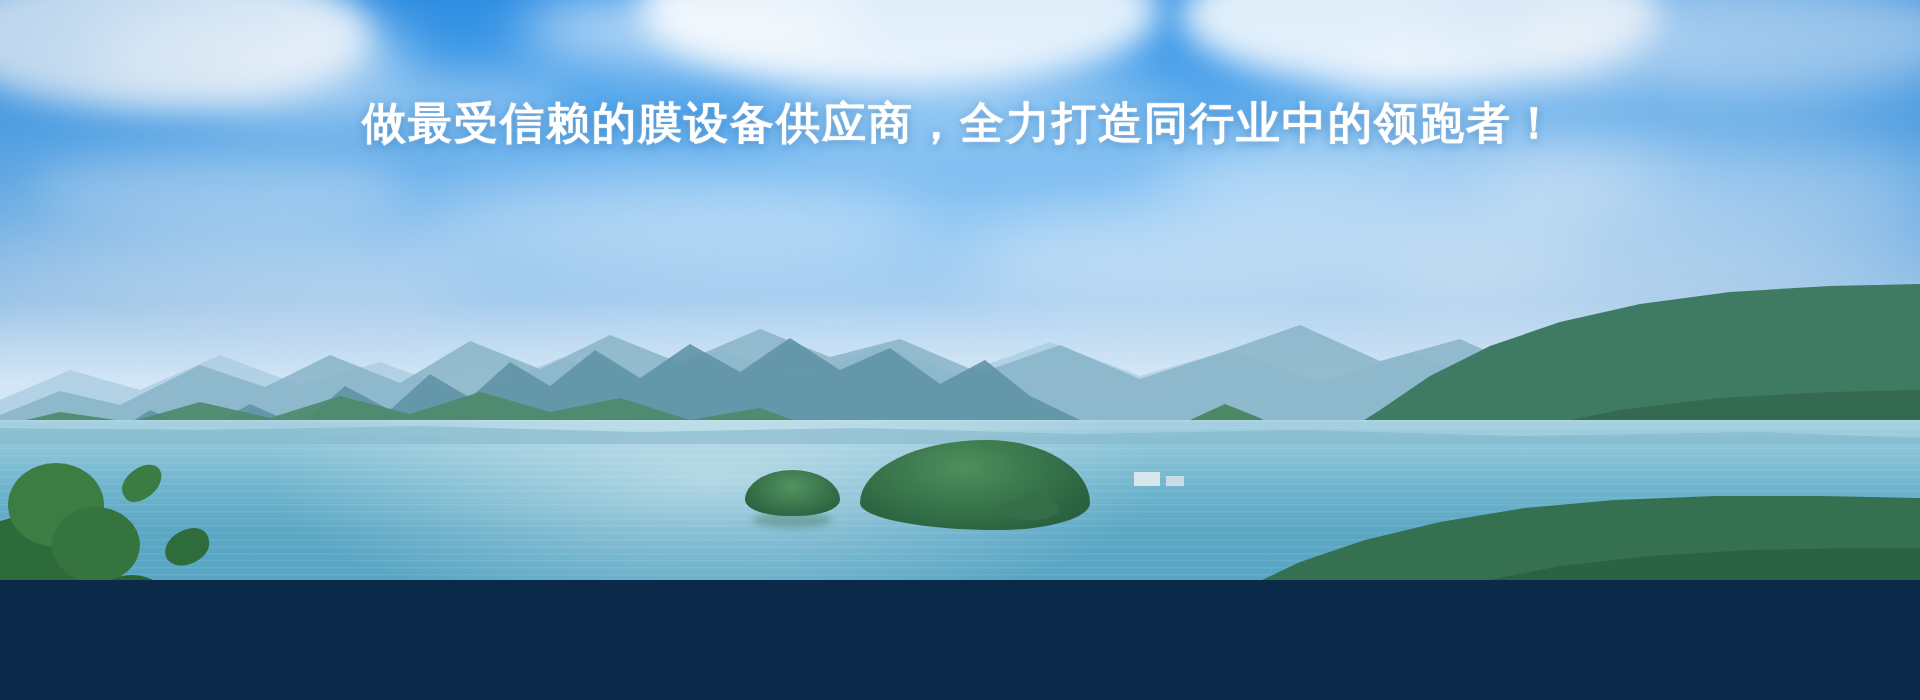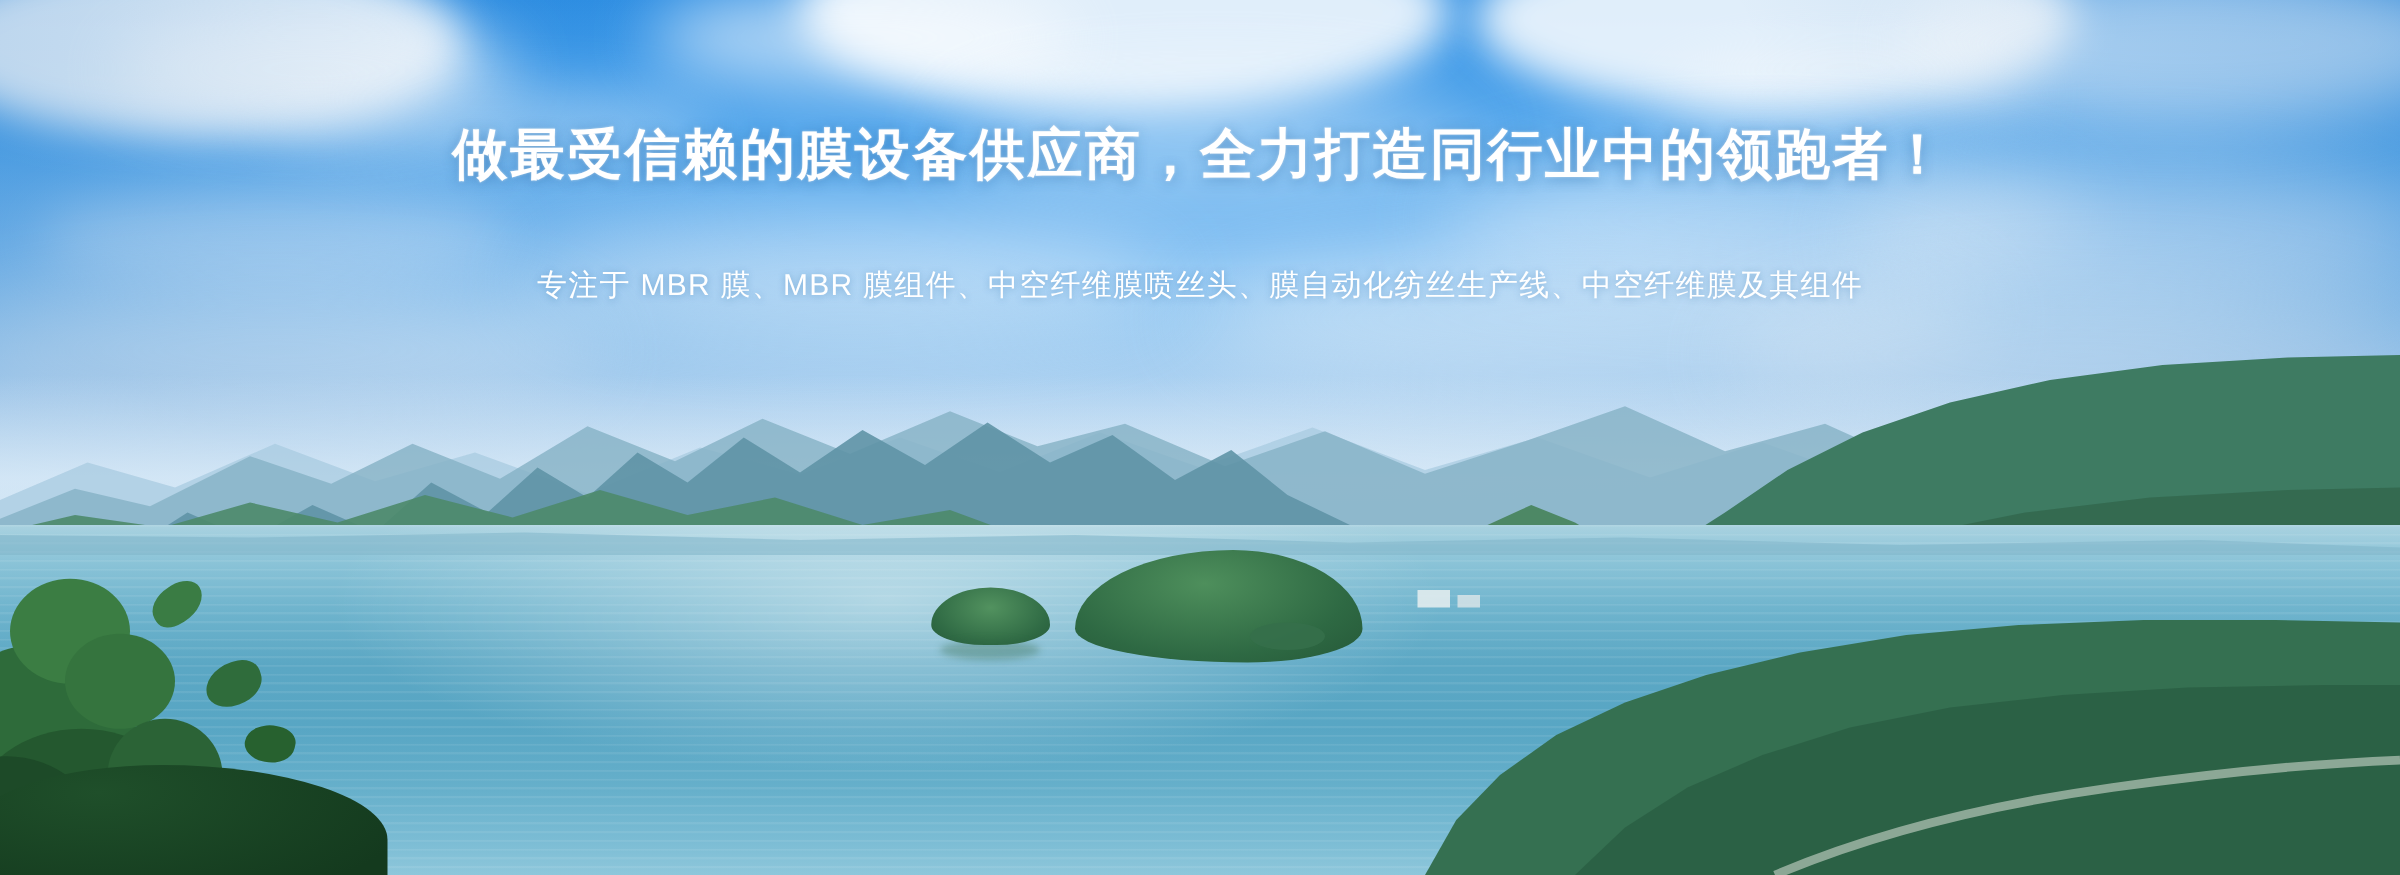--- a/index.html
+++ b/index.html
@@ -7,22 +7,23 @@
     padding: 0;
     background: #0b2a4a;
   }
   body {
     font-family: "Liberation Sans", "DejaVu Sans", sans-serif;
   }
 
   .banner {
     position: relative;
     width: 1920px;
-    height: 700px;
+    height: 580px;
     overflow: hidden;
+    font-family: Liberation Serif, serif;
   }
 
   
   .sky {
     position: absolute;
     left: 0; top: 0;
     width: 1920px;
     height: 430px;
     background:
       linear-gradient(to bottom,
@@ -321,18 +322,17 @@
               background:#3a7c44; border-radius:55% 45% 60% 40%; transform:rotate(-32deg);"></div>
 
   <div style="position:absolute; left:-20px; top:612px; width:330px; height:110px;
               background:radial-gradient(ellipse at 30% 20%, #1f4f2a 0%, #143a1e 80%);
               border-radius:50% 60% 0 0;"></div>
 
   <div class="overlay">
 
     <div class="headline">做最受信赖的膜设备供应商，全力打造同行业中的领跑者！</div>
 
-    <div class="subline">专注于 MBR 膜、MBR 膜组件、中空纤维膜喷丝头、膜自动化纺丝生产线、中空纤维膜及其组件</div>
 
 
   </div>
 
 </div>
 
 </body></html>

